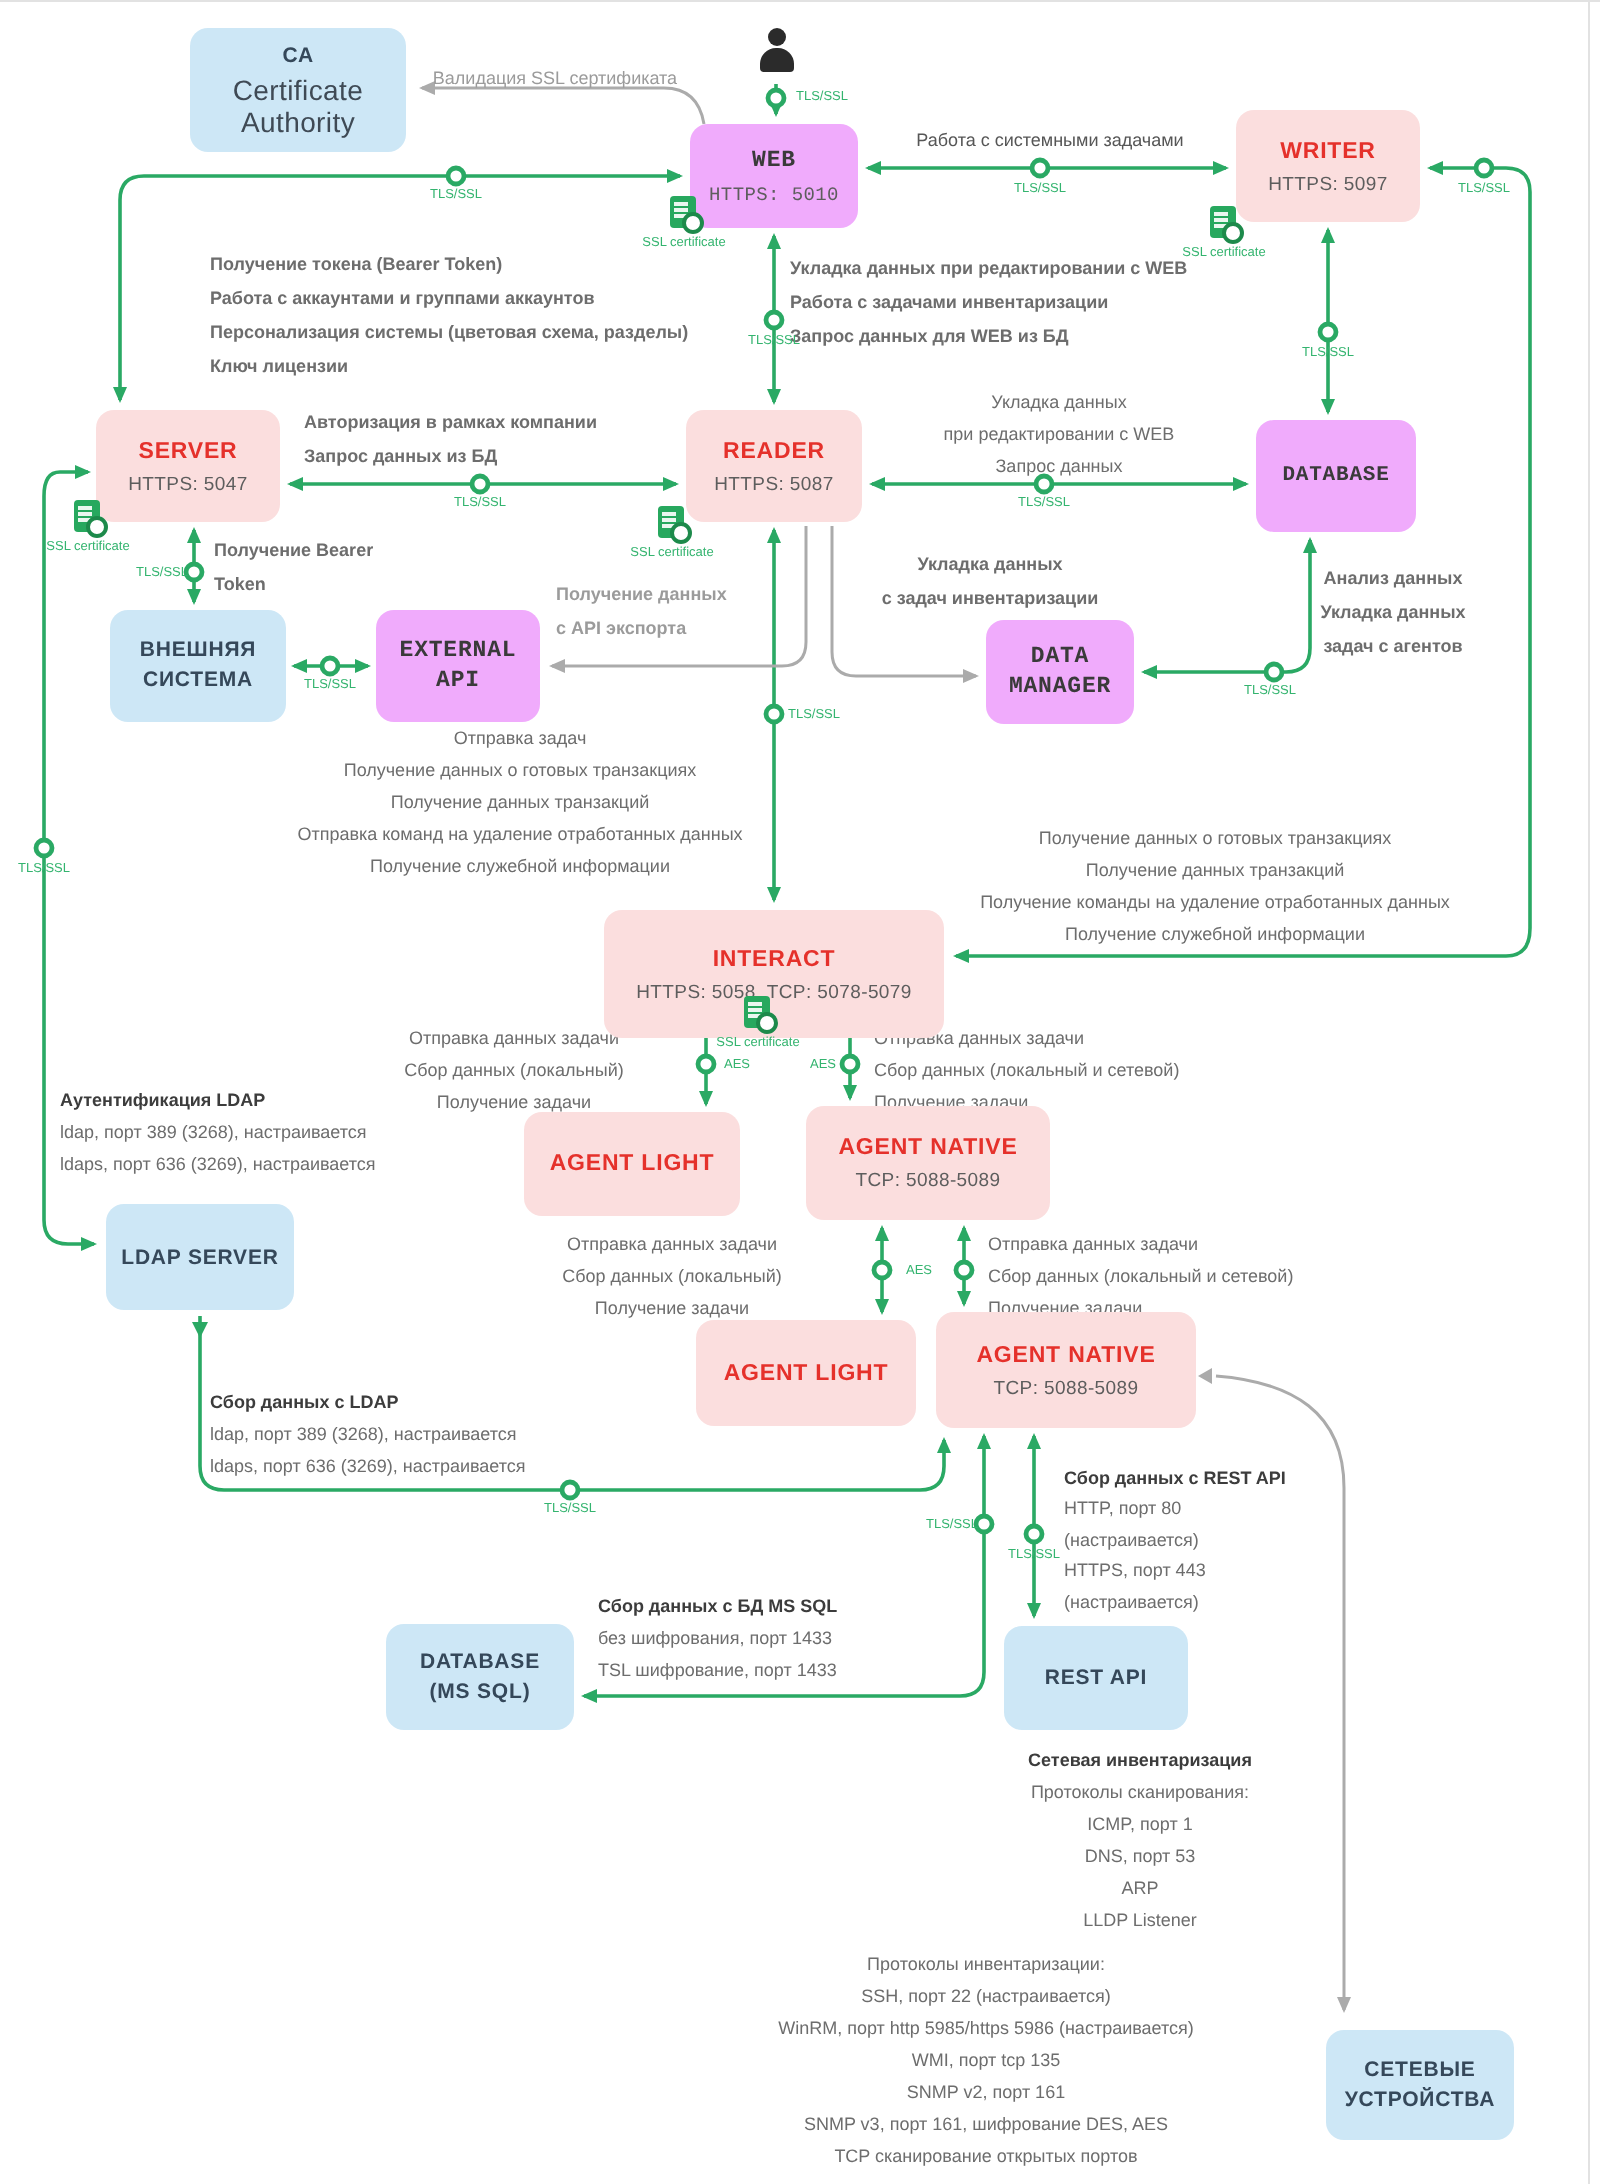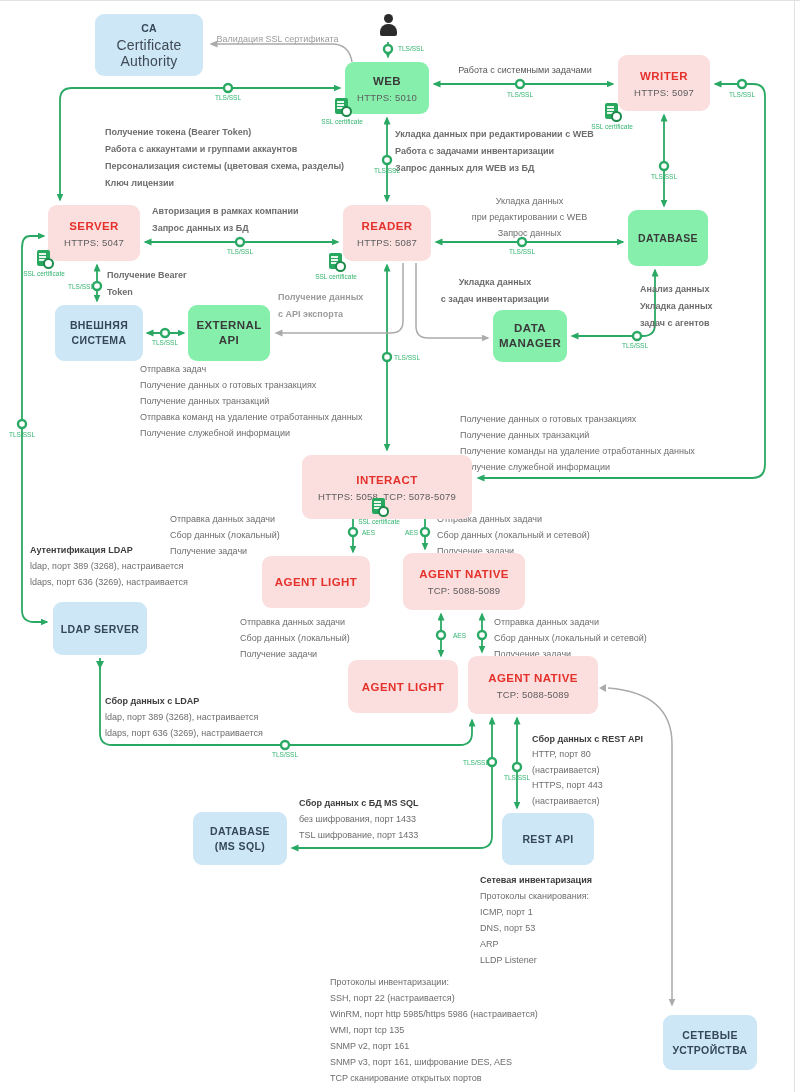--- a/index.html
+++ b/index.html
@@ -4,34 +4,34 @@
 <style>
   html,body{margin:0;padding:0;background:#fff;}
   #canvas{position:relative;width:800px;height:1092px;background:#ffffff;overflow:hidden;
           font-family:"Liberation Sans","DejaVu Sans",sans-serif;}
   .frame-top{position:absolute;left:0;top:0;width:800px;height:1px;background:#e2e2e2;}
   .frame-right{position:absolute;left:794px;top:0;width:1px;height:1092px;background:#e2e2e2;}
   svg.edges{position:absolute;left:0;top:0;}
   .node{position:absolute;border-radius:9px;display:flex;flex-direction:column;
         align-items:center;justify-content:center;text-align:center;z-index:3;}
   .node.pink{background:#fbdede;}
-  .node.gray{background:#86efac;}
+  .node.gray{background:#f0abfc;font-family:Liberation Mono, monospace;}
   .node.blue{background:#cde7f6;}
   .nt{font-size:11.5px;font-weight:bold;letter-spacing:.4px;color:#3a3a3a;line-height:14px;}
   .node.pink .nt{color:#e5312b;}
   .node.blue .nt{color:#35485a;font-size:10.5px;}
   .ns{font-size:9.5px;color:#5d5d5d;margin-top:4px;letter-spacing:.2px;}
   .node.ca .nt{font-size:10.5px;letter-spacing:.2px;}
   .node.ca .ns{font-size:14px;margin-top:2px;color:#3f4a55;}
   .lbl{position:absolute;font-size:9px;color:#6d6d6d;z-index:2;}
   .lbl [data-bind-lines] > div{line-height:16px;}
   .lh17 [data-bind-lines] > div{line-height:17px;font-weight:bold;}
   .lh155 [data-bind-lines] > div{line-height:15.5px;}
   .lbl-title{font-weight:bold;color:#3c3c3c;line-height:16px;}
-  .ta-r{text-align:left;} .ta-c{text-align:center;}
+  .ta-r{text-align:center;} .ta-c{text-align:center;}
   .muted{color:#9b9b9b;}
   .dark{color:#565656;}
   .badge{position:absolute;font-size:6.5px;color:#34b46f;z-index:4;white-space:nowrap;}
   .sslcert{position:absolute;width:13px;height:16px;background:#27a85e;border-radius:2px;z-index:4;}
   .sslcert::before{content:"";position:absolute;left:2px;top:3px;width:7px;height:1.5px;
                    background:#eaf7ef;box-shadow:0 3px 0 #eaf7ef,0 6px 0 #eaf7ef;}
   .sslcert::after{content:"";position:absolute;right:-4px;bottom:-3px;width:7px;height:7px;
                   border-radius:50%;background:#fff;border:2px solid #1d8a4b;}
   .person{position:absolute;left:379px;top:14px;width:19px;height:25px;z-index:4;}
   .person::before{content:"";position:absolute;left:5px;top:0;width:9px;height:9px;

